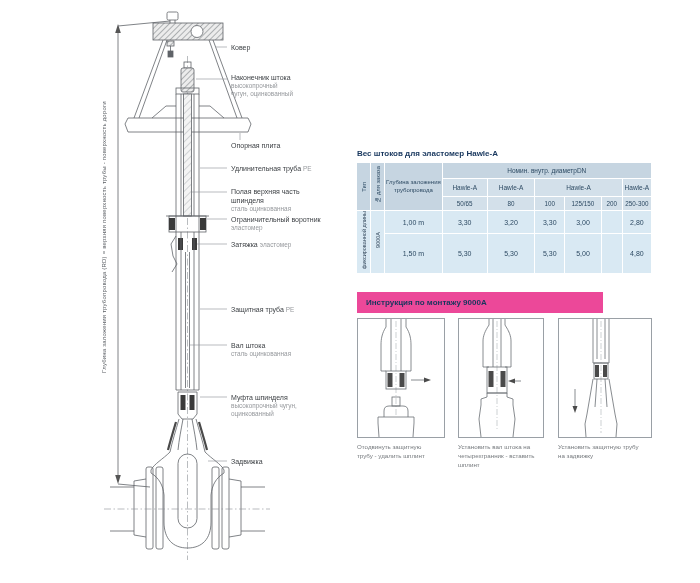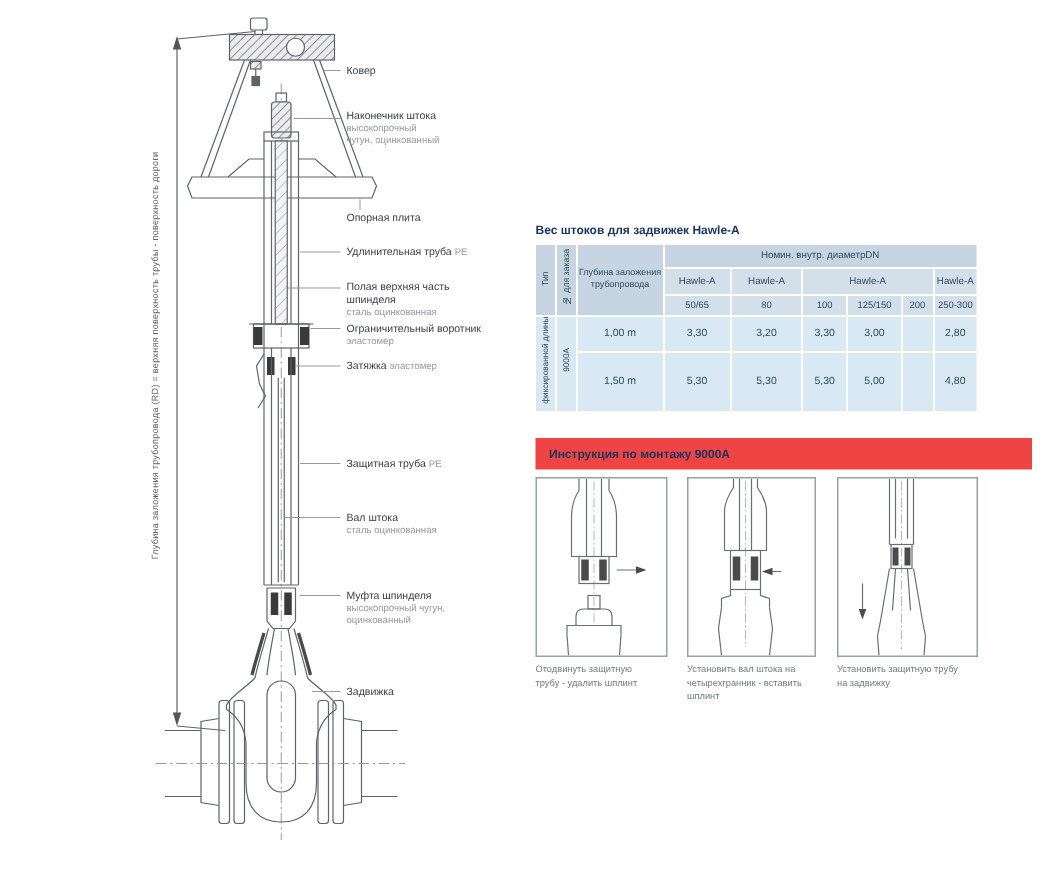--- a/index.html
+++ b/index.html
@@ -45,22 +45,22 @@
   .dn-hdr    { font-size:6.5px; }
   .brand     { font-size:6.5px; }
   .dnval     { font-size:6.3px; }
   .val       { font-size:7px; color:#33475b; }
   .rot { writing-mode:vertical-rl; transform:rotate(180deg); white-space:nowrap; display:inline-block; }
   .rot-hdr  { font-size:5.8px; color:#2d4a63; }
   .rot-body { font-size:5.5px; color:#33475b; }
 
   
   .banner {
-    position:absolute; left:357px; top:292px; width:331px; height:21px;
-    background:#ef4444; color:#17365d; font-size:8px; font-weight:bold;
+    position:absolute; left:357px; top:292px; width:246px; height:21px;
+    background:#ec4899; color:#17365d; font-size:8px; font-weight:bold;
     line-height:21px; padding-left:9px; box-sizing:border-box;
   }
   .panel {
     position:absolute; top:318px; height:120px; box-sizing:border-box;
     border:1px solid #9aa0a6; background:#fff;
   }
   #panel-1 { left:357px; width:88px; }
   #panel-2 { left:458px; width:86px; }
   #panel-3 { left:558px; width:94px; }
   .caption { position:absolute; top:443px; font-size:6.2px; color:#75797d; line-height:1.45; }
@@ -222,21 +222,21 @@
   </div>
   <div class="lbl" style="top:393px">
     <span class="main">Муфта шпинделя</span>
     <span class="sub">высокопрочный чугун,</span>
     <span class="sub">оцинкованный</span>
   </div>
   <div class="lbl" style="top:457px">
     <span class="main">Задвижка</span>
   </div>
 
-  <div class="tbl-title">Вес штоков для задвижек Hawle-A</div>
+  <div class="tbl-title">Вес штоков для эластомер Hawle-A</div>
 
   <table class="weights">
     <colgroup>
       <col style="width:14px">
         <col style="width:14px">
         <col style="width:57px">
       <col style="width:45px">
         <col style="width:47px">
         <col style="width:30px">
       <col style="width:36px">

